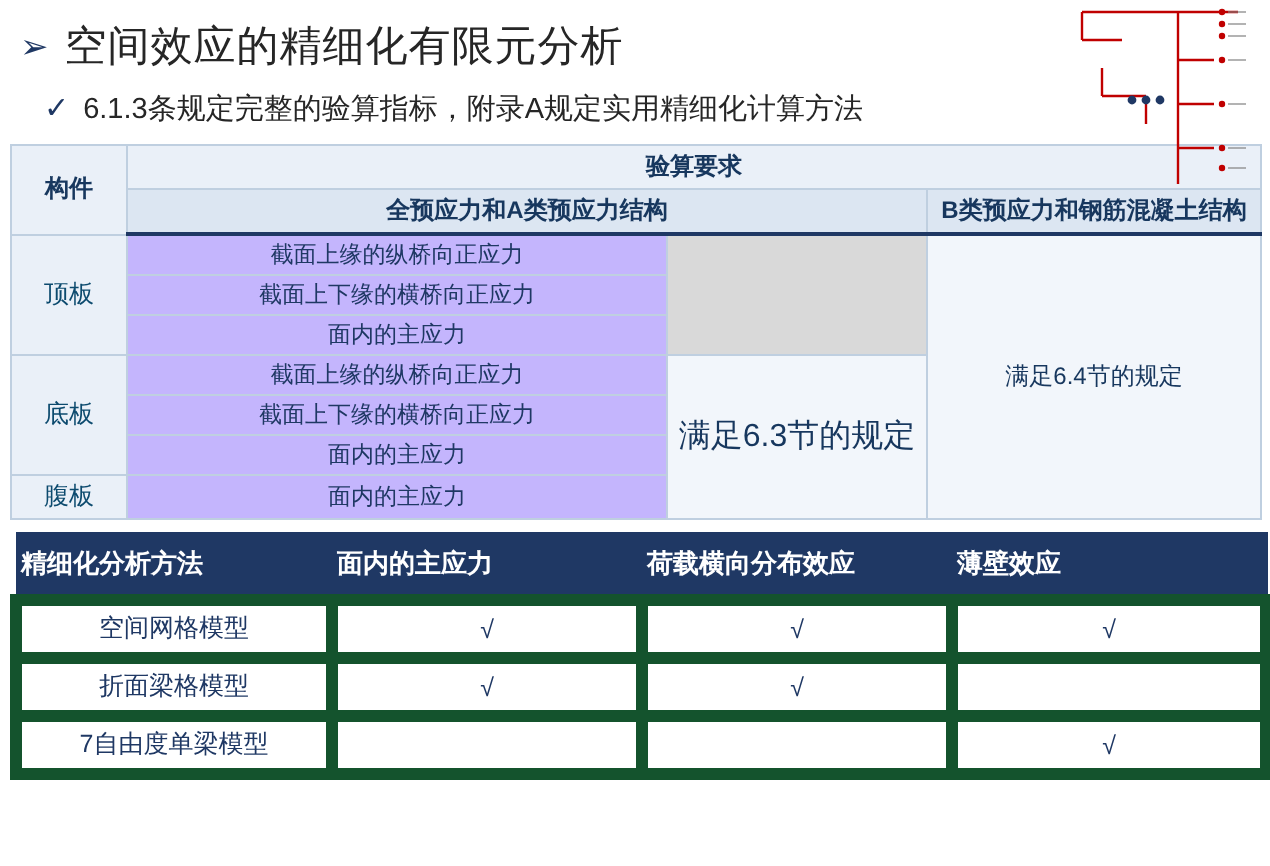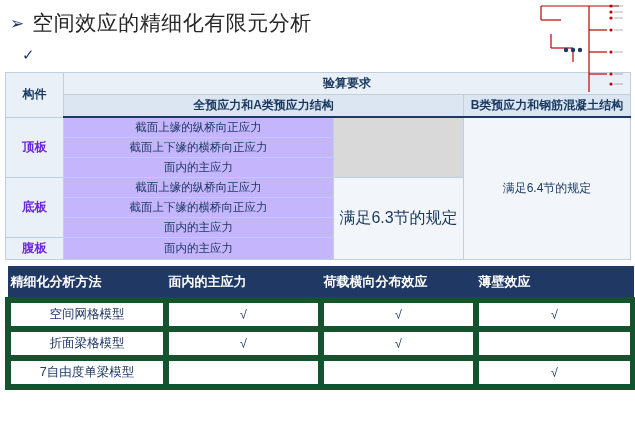--- a/index.html
+++ b/index.html
@@ -86,22 +86,22 @@
   }
   .t1 .hdr2 {
     background: #dce6f2;
     color: #17375e;
     font-weight: bold;
     font-size: 12px;
     border-bottom: 2px solid #1f3864;
   }
   .t1 .rowhead {
     background: #eaf0f8;
-    color: #6d28d9;
-    font-weight: bold;
+    color: #0c4a6e;
+    font-weight: normal;
     font-size: 12.5px;
   }
   .t1 .leftcell {
     background: #c4b5fd;
     color: #1f3864;
   }
   .t1 .grey {
     background: #d9d9d9;
   }
   .t1 .merge-a {
@@ -189,20 +189,21 @@
     </g>
   </svg>
 
   <div class="title-row">
     <span class="title-bullet">➢</span>
     <span class="title-text">空间效应的精细化有限元分析</span>
   </div>
 
   <div class="subtitle-row">
     <span class="sub-bullet">✓</span>
+    <span class="subtitle-text">6.1.3条规定完整的验算指标，附录A规定实用精细化计算方法</span>
   </div>
 
   <table class="t1">
     <colgroup>
       <col style="width:58px">
       <col style="width:270px">
       <col style="width:130px">
       <col style="width:167px">
     </colgroup>
     <tbody>

